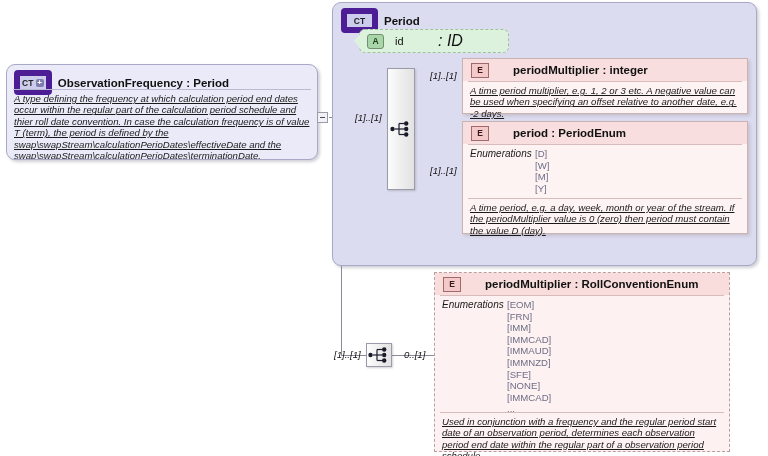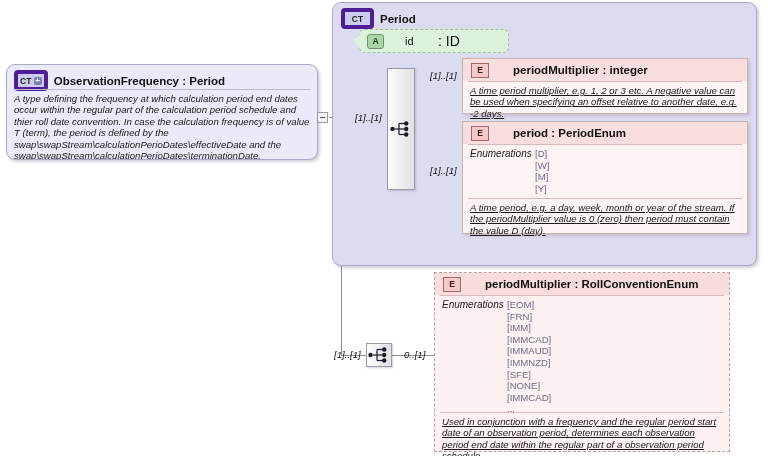--- a/index.html
+++ b/index.html
@@ -41,21 +41,21 @@
     box-shadow:2px 2px 3px rgba(120,120,140,.35);
   }
   .ct-header{
     position:absolute;left:8px;top:5px;
     display:flex;align-items:center;gap:6px;
     font-size:11.5px;font-weight:bold;color:#111;
   }
   .badge-ct{
     display:inline-flex;align-items:center;justify-content:center;
     min-width:21px;height:13px;padding:0 2px;
-    border:4px solid #4c1d95;border-radius:4px;
+    border:6px solid #4c1d95;border-radius:4px;
     background:#ccccec;
     font-size:8.5px;font-weight:bold;color:#222;
     letter-spacing:.2px;
   }
   .badge-ct .plus{
     display:inline-block;width:8px;height:8px;margin-left:2px;
     border-radius:2px;background:#7f7faf;color:#fff;
     font-size:8px;line-height:7px;text-align:center;font-weight:bold;
   }
   .ct-footnote{
@@ -76,21 +76,21 @@
   }
   .doc-title{
     position:absolute;left:7px;top:5px;
     display:flex;align-items:center;gap:6px;
     font-size:11.5px;font-weight:bold;color:#111;
     white-space:nowrap;
   }
   .doc-rule{position:absolute;left:6px;right:6px;height:1px;background:#b9b9cf;}
   .doc-text{
     position:absolute;left:7px;right:6px;
-    font-style:italic;font-size:9.6px;line-height:11.4px;color:#1a1a1a;
+    font-style:italic;font-size:9.6px;line-height:11.4px;color:#1a1a1a;text-decoration:underline;
   }
 
   
   .attr-box{
     position:absolute;
     border:1px dashed #9fbf9f;border-radius:6px;
     background:#ddf2dd;
     box-sizing:border-box;
     display:flex;align-items:center;
   }
@@ -101,22 +101,22 @@
     border-bottom:7px solid transparent;
     border-right:6px solid #ddf2dd;
   }
   .badge-a{
     display:inline-flex;align-items:center;justify-content:center;
     width:15px;height:13px;margin-left:7px;
     border:1px solid #6f8f6f;border-radius:3px;
     background:#a8d6a8;
     font-size:8.5px;font-weight:bold;color:#1a3a1a;
   }
-  .attr-name{margin-left:21px;font-size:11px;color:#111;}
-  .attr-type{position:absolute;left:78px;font-size:14px;color:#111;}
+  .attr-name{margin-left:11px;font-size:11px;color:#111;}
+  .attr-type{position:absolute;left:78px;font-size:16px;color:#111;font-style:italic;}
 
   
   .el-box{
     position:absolute;
     border:1px solid #c9b3b3;
     background:#fdf3f3;
     box-sizing:border-box;
     box-shadow:2px 2px 3px rgba(150,130,130,.30);
   }
   .el-box.optional{

